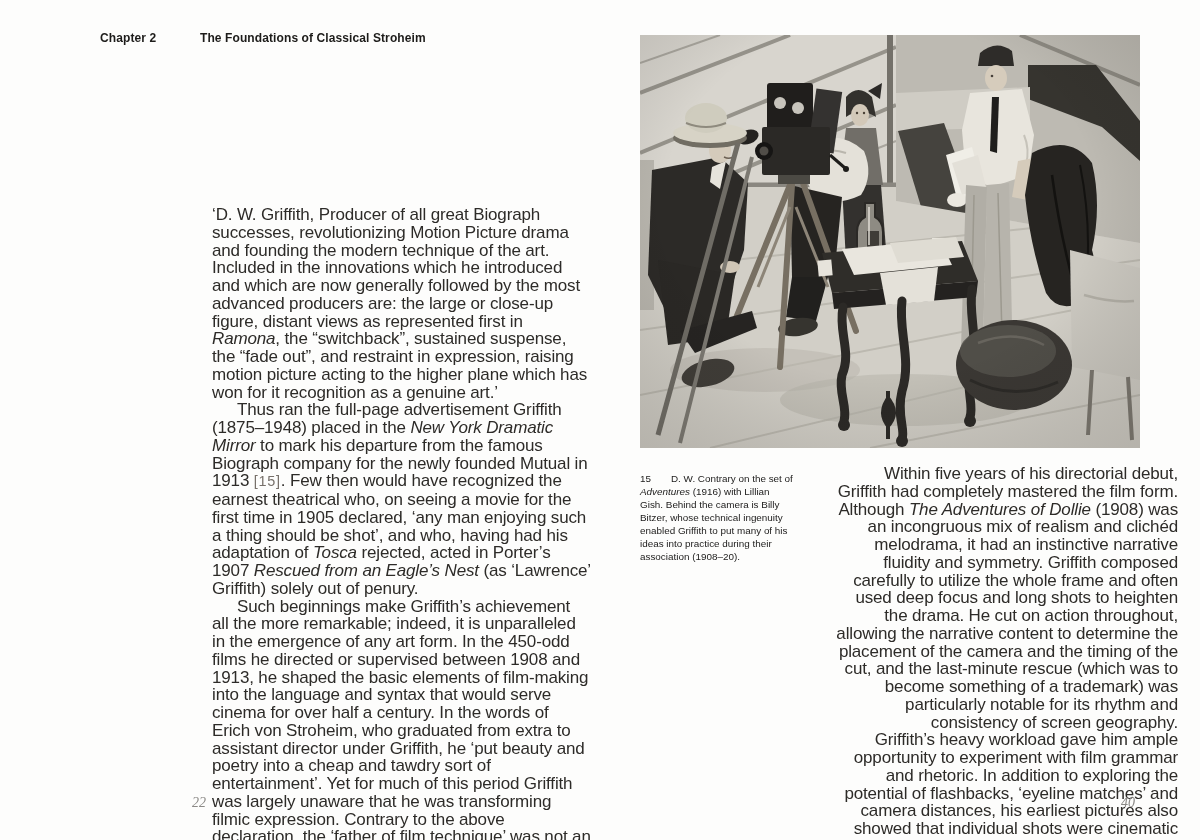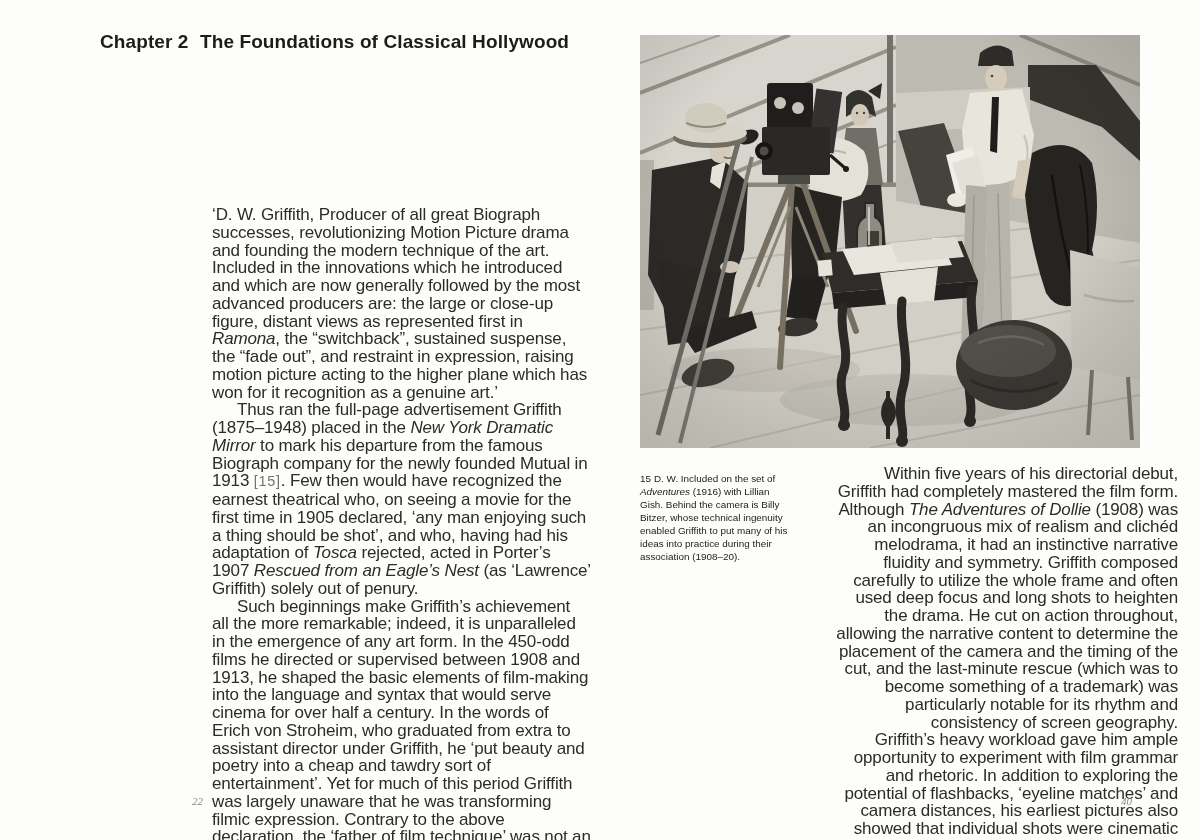--- a/index.html
+++ b/index.html
@@ -4,46 +4,46 @@
 <style>
   html,body{margin:0;padding:0;}
   body{
     width:1200px;height:840px;position:relative;overflow:hidden;
     background:#fdfdfc;
     font-family:"Liberation Sans",sans-serif;
     -webkit-font-smoothing:antialiased;
   }
   .heading{
     position:absolute;left:100px;top:31px;display:flex;
-    font-weight:bold;font-size:19px;color:#1d1c1a;letter-spacing:.1px;white-space:nowrap;
+    font-weight:bold;font-size:12px;color:#1d1c1a;letter-spacing:.1px;white-space:nowrap;
   }
   .heading .chlabel{width:100px;flex:none;}
   .bodycol{position:absolute;font-size:17px;line-height:17.75px;color:#2d2b28;letter-spacing:-.15px;text-align:left;margin-left:31px;}
   .bodycol p{margin:0;}
   .bodycol p.indent{text-indent:25px;}
   .bodycol i{font-style:italic;}
   .left-col{left:181px;top:206px;width:379px;}
   .right-col{left:800px;top:465px;width:347px;text-align:right;}
   .ref{color:#77706a;font-size:.85em;letter-spacing:.05em;}
   .photo{position:absolute;left:640px;top:35px;width:500px;height:413px;margin:0;background:#c7c4bd;}
   .photo svg{display:block;width:100%;height:100%;}
   .caption{position:absolute;left:640px;top:472px;width:154px;font-size:9.9px;line-height:13px;color:#222120;}
   .caption p{margin:0;}
   .caption i{font-style:italic;}
-  .cap-num{padding-right:3px;}
-  .pagenum{position:absolute;font-family:"Liberation Serif",serif;font-style:italic;font-size:11px;color:#8b8986;}
+  .cap-num{padding-right:20px;}
+  .pagenum{position:absolute;font-family:"Liberation Serif",serif;font-style:italic;font-size:14px;color:#8b8986;}
   .pagenum.pleft{left:192px;top:795px;}
   .pagenum.pright{left:1121px;top:795px;}
 </style>
 </head>
 <body>
 
 <div class="heading">
   <span class="chlabel">Chapter 2</span>
-  <span class="chtitle">The Foundations of Classical Hollywood</span>
+  <span class="chtitle">The Foundations of Classical Stroheim</span>
 </div>
 
 <div class="bodycol left-col">
   <p><span>‘D. W. Griffith, Producer of all great Biograph successes, revolutionizing Motion Picture drama and founding the modern technique of the art. Included in the innovations which he introduced and which are now generally followed by the most advanced producers are: the large or close-up figure, distant views as represented first in </span><i>Ramona</i><span>, the “switchback”, sustained suspense, the “fade out”, and restraint in expression, raising motion picture acting to the higher plane which has won for it recognition as a genuine art.’</span></p>
   <p class="indent"><span>Thus ran the full-page advertisement Griffith (1875–1948) placed in the </span><i>New York Dramatic Mirror</i><span> to mark his departure from the famous Biograph company for the newly founded Mutual in 1913 </span><span class="ref">[15]</span><span>. Few then would have recognized the earnest theatrical who, on seeing a movie for the first time in 1905 declared, ‘any man enjoying such a thing should be shot’, and who, having had his adaptation of </span><i>Tosca</i><span> rejected, acted in Porter’s 1907 </span><i>Rescued from an Eagle’s Nest</i><span> (as ‘Lawrence’ Griffith) solely out of penury.</span></p>
   <p class="indent"><span>Such beginnings make Griffith’s achievement all the more remarkable; indeed, it is unparalleled in the emergence of any art form. In the 450-odd films he directed or supervised between 1908 and 1913, he shaped the basic elements of film-making into the language and syntax that would serve cinema for over half a century. In the words of Erich von Stroheim, who graduated from extra to assistant director under Griffith, he ‘put beauty and poetry into a cheap and tawdry sort of entertainment’. Yet for much of this period Griffith was largely unaware that he was transforming filmic expression. Contrary to the above declaration, the ‘father of film technique’ was not an innovator. Instead, he was an intuitive refiner and extender of existing cinematic methods, which he combined with the conventions of Victorian art, literature and drama in order to tell his stories in the most effective way.</span></p>
 </div>
 
 <figure class="photo">
   <svg viewBox="0 0 500 413" preserveAspectRatio="none">
@@ -206,21 +206,21 @@
       <ellipse cx="368" cy="316" rx="48" ry="26" fill="#55524c" opacity="0.85"></ellipse>
       <path d="M330,345 q44,22 88,2" stroke="#2c2a27" stroke-width="3" fill="none"></path>
       <path d="M338,308 q36,-14 66,2" stroke="#67645d" stroke-width="2.5" fill="none"></path>
     </g>
 
     <rect width="500" height="413" fill="url(#vig)"></rect>
   </svg>
 </figure>
 
 <div class="caption">
-  <p><span class="cap-num">15</span><span>D. W. Included on the set of </span><i>Adventures</i><span> (1916) with Lillian Gish. Behind the camera is Billy Bitzer, whose technical ingenuity enabled Griffith to put many of his ideas into practice during their association (1908–20).</span></p>
+  <p><span class="cap-num">15</span><span>D. W. Contrary on the set of </span><i>Adventures</i><span> (1916) with Lillian Gish. Behind the camera is Billy Bitzer, whose technical ingenuity enabled Griffith to put many of his ideas into practice during their association (1908–20).</span></p>
 </div>
 
 <div class="bodycol right-col">
   <p class="indent"><span>Within five years of his directorial debut, Griffith had completely mastered the film form. Although </span><i>The Adventures of Dollie</i><span> (1908) was an incongruous mix of realism and clichéd melodrama, it had an instinctive narrative fluidity and symmetry. Griffith composed carefully to utilize the whole frame and often used deep focus and long shots to heighten the drama. He cut on action throughout, allowing the narrative content to determine the placement of the camera and the timing of the cut, and the last-minute rescue (which was to become something of a trademark) was particularly notable for its rhythm and consistency of screen geography.</span></p>
   <p class="indent"><span>Griffith’s heavy workload gave him ample opportunity to experiment with film grammar and rhetoric. In addition to exploring the potential of flashbacks, ‘eyeline matches’ and camera distances, his earliest pictures also showed that individual shots were cinematic phrases that could be edited together into meaningful sequences without a concrete dramatic logic to link them. </span><i>The Lonely Villa</i><span> (1909), for example,</span></p>
 </div>
 
 <span class="pagenum pleft">22</span>
 <span class="pagenum pright">40</span>
 

